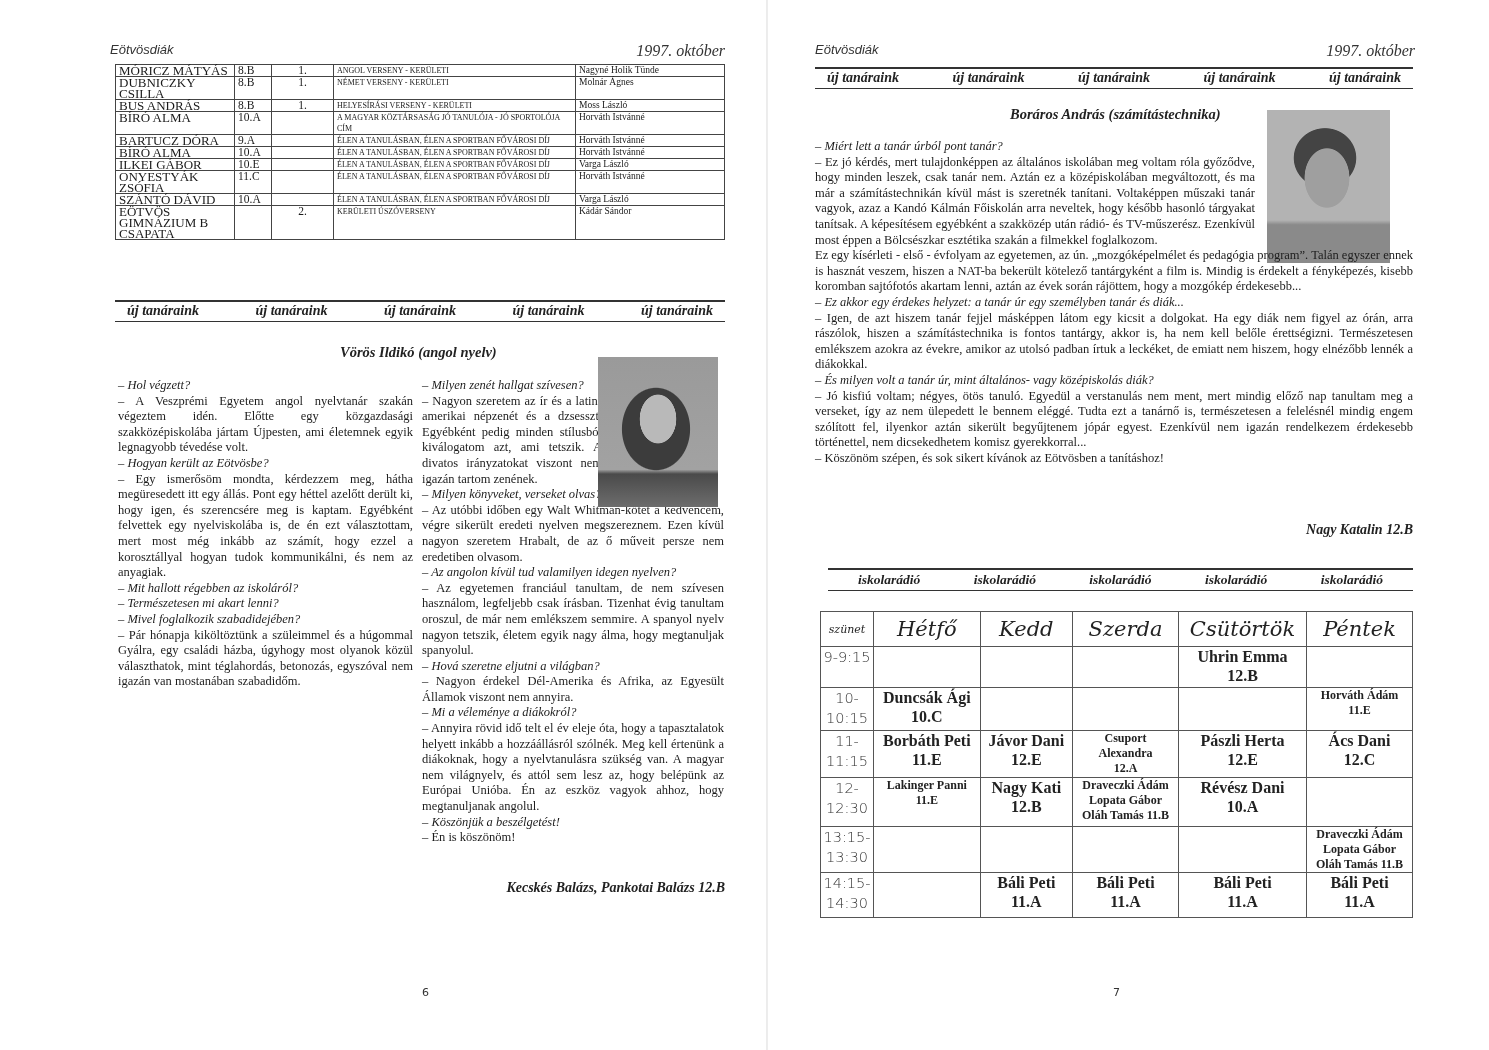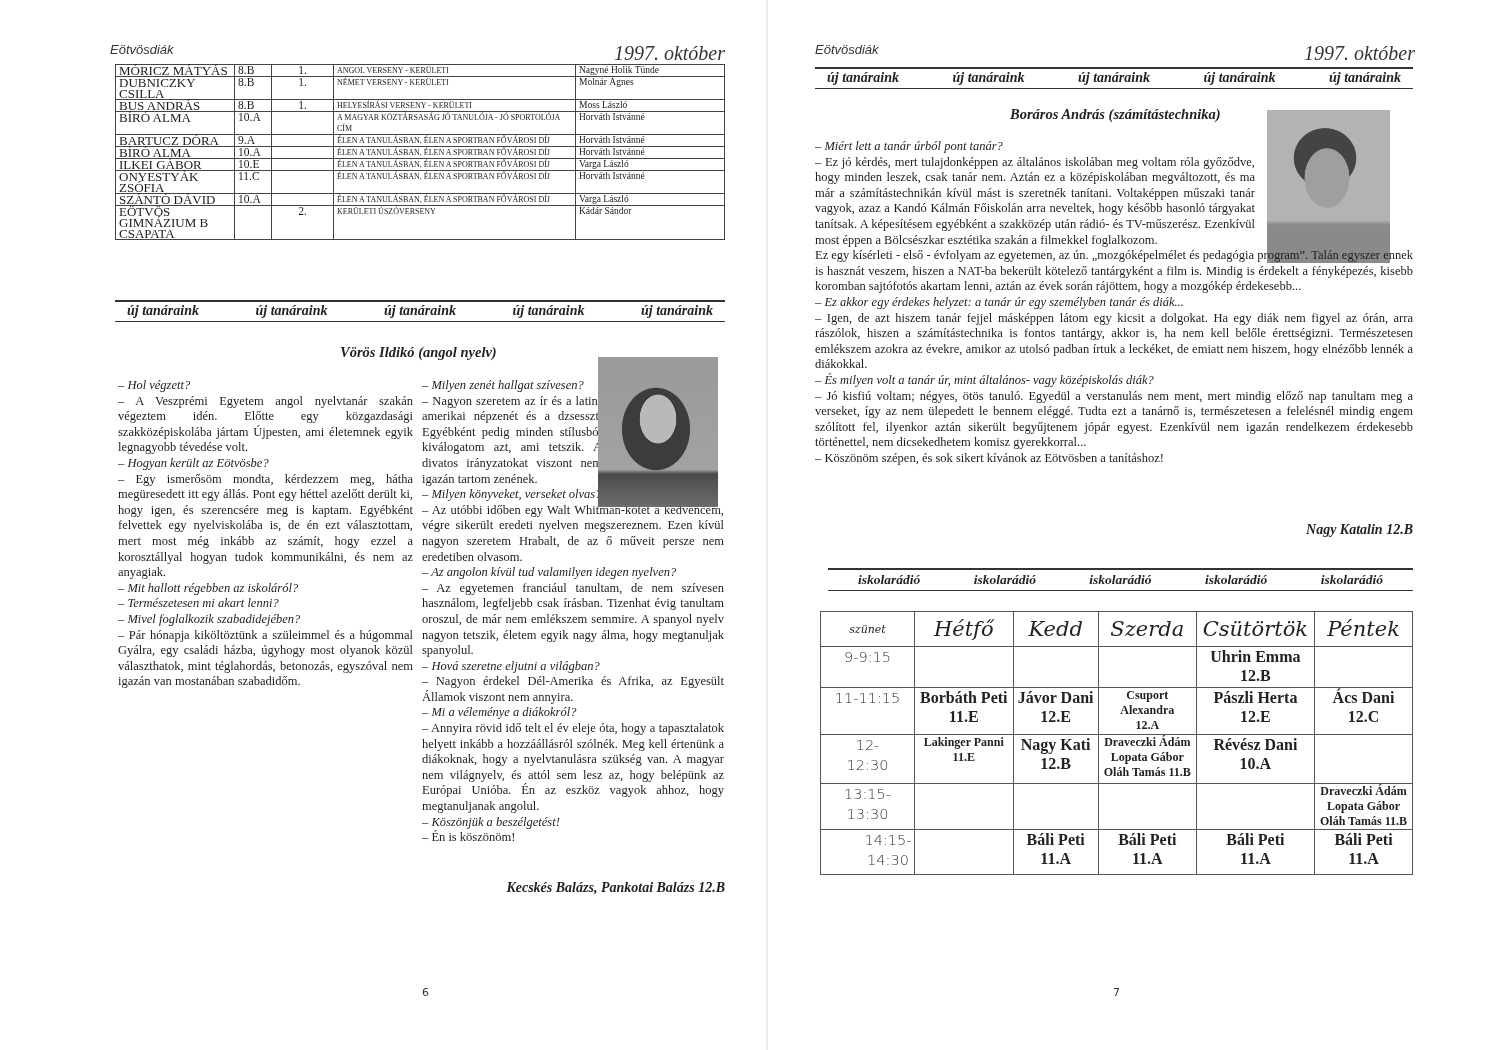--- a/index.html
+++ b/index.html
@@ -8,21 +8,21 @@
     background:#ffffff; color:#1a1a1a;
     font-family:"Liberation Serif", "DejaVu Serif", serif;
   }
   .spread-fold { position:absolute; left:766px; top:0; width:2px; height:1050px; background:linear-gradient(90deg,#f2f2f2,#e6e6e6,#f4f4f4); }
   .page { position:absolute; top:0; height:1050px; }
   .page-left { left:110px; width:615px; }
   .page-right { left:815px; width:600px; }
 
   .running-head { position:absolute; top:42px; left:0; right:0; height:18px; font-style:italic; font-size:14px; color:#333;text-align:center; }
   .running-head .rh-title { position:absolute; left:0; top:0; font-family:"Liberation Sans", sans-serif; font-size:13px; }
-  .running-head .rh-date { position:absolute; right:0; top:0; font-size:20px; }
+  .running-head .rh-date { position:absolute; right:0; top:0; font-size:16px; }
 
   
   .results-table { position:absolute; left:5px; top:64px; width:610px; border-collapse:collapse; border:1.6px solid #333; }
   .results-table td { border:1px solid #444; vertical-align:top; padding:0 3px; line-height:11px; }
   .results-table td.c-name { width:112px; font-size:13px;margin-top:28px; }
   .results-table td.c-class { width:30px; font-size:11.5px; }
   .results-table td.c-place { width:55px; text-align:center; font-size:11.5px; }
   .results-table td.c-event { width:235px; font-size:8px; line-height:11px; }
   .results-table td.c-teacher { font-size:9.5px; }
 
@@ -262,20 +262,31 @@
     <tbody id="sched-body">
         <tr class="r1">
           <td class="time" style="white-space: pre-line;">9-9:15</td>
           <td class="cell" style="white-space: pre-line;"></td>
           <td class="cell" style="white-space: pre-line;"></td>
           <td class="cell" style="white-space: pre-line;"></td>
           <td class="cell" style="white-space: pre-line;">Uhrin Emma
 12.B</td>
           <td class="cell" style="white-space: pre-line;"></td>
         </tr>
+        <tr class="r2">
+          <td class="time" style="white-space: pre-line;">10-
+10:15</td>
+          <td class="cell" style="white-space: pre-line;">Duncsák Ági
+10.C</td>
+          <td class="cell" style="white-space: pre-line;"></td>
+          <td class="cell" style="white-space: pre-line;"></td>
+          <td class="cell" style="white-space: pre-line;"></td>
+          <td class="cell small" style="white-space: pre-line;">Horváth Ádám
+11.E</td>
+        </tr>
         <tr class="r3">
           <td class="time" style="white-space: pre-line;">11-11:15</td>
           <td class="cell" style="white-space: pre-line;">Borbáth Peti
 11.E</td>
           <td class="cell" style="white-space: pre-line;">Jávor Dani
 12.E</td>
           <td class="cell small" style="white-space: pre-line;">Csuport
 Alexandra
 12.A</td>
           <td class="cell" style="white-space: pre-line;">Pászli Herta
@@ -302,21 +313,21 @@
 13:30</td>
           <td class="cell" style="white-space: pre-line;"></td>
           <td class="cell" style="white-space: pre-line;"></td>
           <td class="cell" style="white-space: pre-line;"></td>
           <td class="cell" style="white-space: pre-line;"></td>
           <td class="cell small" style="white-space: pre-line;">Draveczki Ádám
 Lopata Gábor
 Oláh Tamás 11.B</td>
         </tr>
         <tr class="r6">
-          <td class="time" style="white-space: pre-line; padding-left: 41px;">14:15-
+          <td class="time" style="white-space: pre-line;">14:15-
 14:30</td>
           <td class="cell" style="white-space: pre-line;"></td>
           <td class="cell" style="white-space: pre-line;">Báli Peti
 11.A</td>
           <td class="cell" style="white-space: pre-line;">Báli Peti
 11.A</td>
           <td class="cell" style="white-space: pre-line;">Báli Peti
 11.A</td>
           <td class="cell" style="white-space: pre-line;">Báli Peti
 11.A</td>

